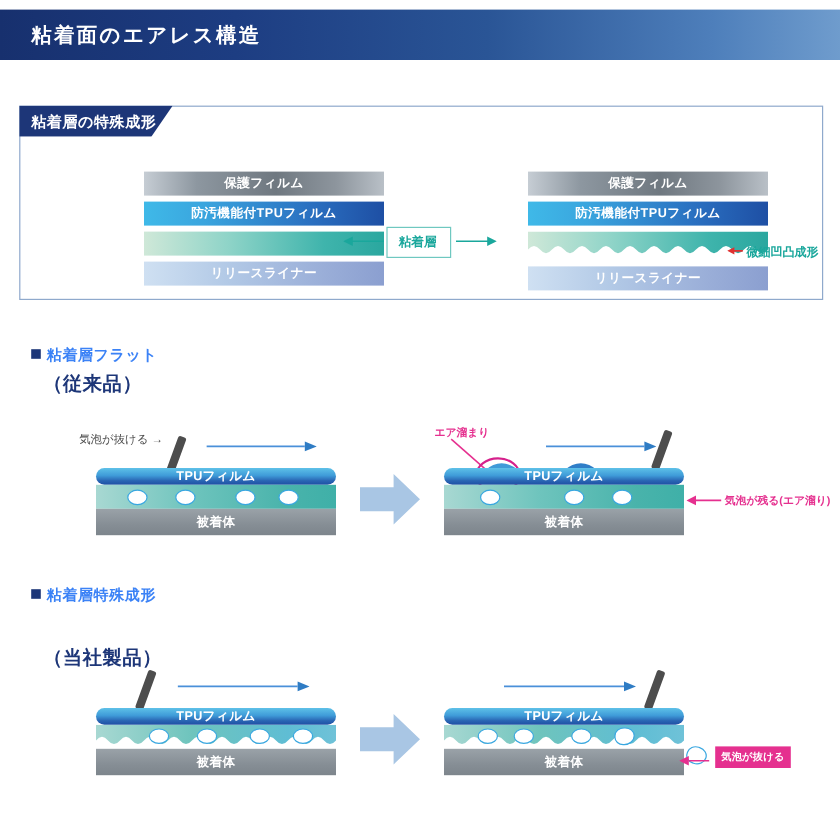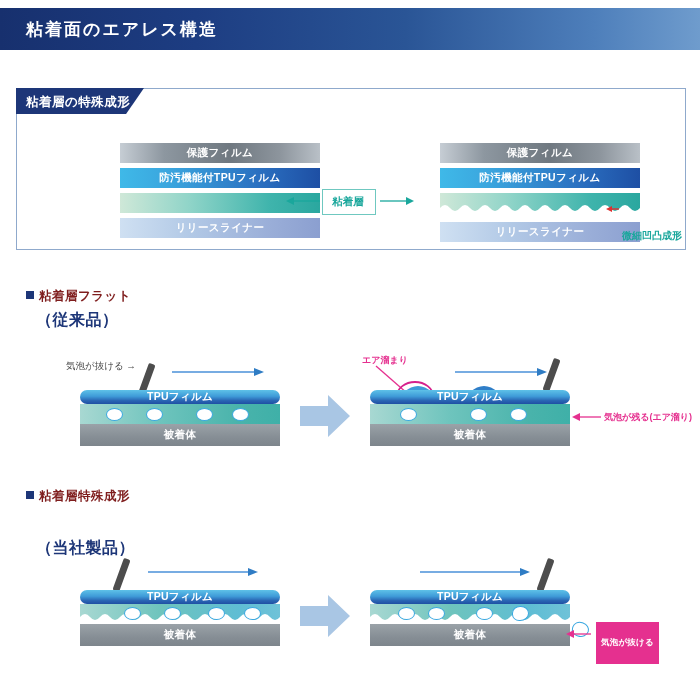--- a/index.html
+++ b/index.html
@@ -33,21 +33,21 @@
 
   
   #adh-box{left:322px;top:189px;width:52px;height:24px;border:1px solid #6fc8c0;background:#fff;}
   #adh-box-label{left:322px;top:195px;width:52px;text-align:center;font-size:10.5px;font-weight:700;color:#1aa79c;}
 
   .tealtxt{font-size:10px;font-weight:700;color:#1aa79c;}
   .graytxt{font-size:9.5px;color:#4a4a4a;}
   .magtxt{font-size:9px;font-weight:700;color:#e5308f;}
 
   
-  .sec-h{font-size:12.5px;font-weight:700;color:#7f1d1d;letter-spacing:.5px;}
+  .sec-h{font-size:12.5px;font-weight:700;color:#3b82f6;letter-spacing:.5px;}
   .sec-s{font-size:16px;font-weight:700;color:#1d3678;letter-spacing:.5px;}
   .bullet{display:inline-block;width:8px;height:8px;background:#1d3678;margin-right:5px;vertical-align:1px;}
 
   
   .cs{position:absolute;width:200px;}
   .cs-tpu{position:relative;height:14px;
      background:linear-gradient(180deg,#5ec1e8 0%,#3f9bd8 45%,#2a66b4 75%,#1e4fa4 100%);border-radius:13px;}
   .cs-tpu b{position:absolute;left:0;right:0;top:50%;transform:translateY(-50%);
      text-align:center;font-size:10.5px;font-weight:700;color:#fff;letter-spacing:.3px;}
   .cs-adh{position:relative;height:20px;
@@ -58,21 +58,21 @@
      text-align:center;font-size:10.5px;font-weight:700;color:#fff;letter-spacing:.3px;}
 
   .bub{position:absolute;width:15px;height:11px;border-radius:50%;
        background:#ffffff;border:1.3px solid #39a7e0;}
   .bub-open{position:absolute;width:15px;height:13px;border-radius:50% 50% 55% 45%;
        background:#ffffff;border:1.4px solid #39a7e0;}
 
   .squeegee{position:absolute;width:7px;height:34px;background:#4d4d4d;border-radius:2px;}
 
   #mag-box{background:#e5308f;color:#fff;font-size:8.5px;font-weight:700;
-     padding:15px 5px;letter-spacing:.2px;}
+     padding:3px 5px;letter-spacing:.2px;}
 </style>
 </head>
 <body>
 
 <div class="abs" id="header"></div>
 <div class="abs" id="header-title">粘着面のエアレス構造</div>
 
 <div class="abs" id="panel"></div>
 <div class="abs" id="panel-tab"></div>
 <div class="abs" id="panel-tab-label">粘着層の特殊成形</div>
@@ -128,21 +128,21 @@
   </div>
   <div class="layer l-liner l-liner2">
     <span>リリースライナー</span>
   </div>
 </div>
 
 <svg class="abs" style="left:606px;top:203px;" width="14" height="12">
   <line x1="13" y1="6" x2="5" y2="6" stroke="#e03030" stroke-width="1.4"></line>
   <polygon points="0,6 6,3 6,9" fill="#e03030"></polygon>
 </svg>
-<div class="abs tealtxt" style="left:622px;top:203px;margin-top:26px;">微細凹凸成形</div>
+<div class="abs tealtxt" style="left:622px;top:203px;">微細凹凸成形</div>
 
 <div class="abs sec-h" style="left:26px;top:288px;">
   <span class="bullet"></span><span>粘着層フラット</span>
 </div>
 <div class="abs sec-s" style="left:36px;top:310px;">（従来品）</div>
 
 <div class="abs graytxt" style="left:66px;top:360px;">気泡が抜ける →</div>
 <div class="squeegee" style="left:143px;top:363px;transform:rotate(20deg);"></div>
 <svg class="abs" style="left:172px;top:366px;" width="92" height="12">
   <line x1="0" y1="6" x2="82" y2="6" stroke="#4a90d9" stroke-width="1.6"></line>

